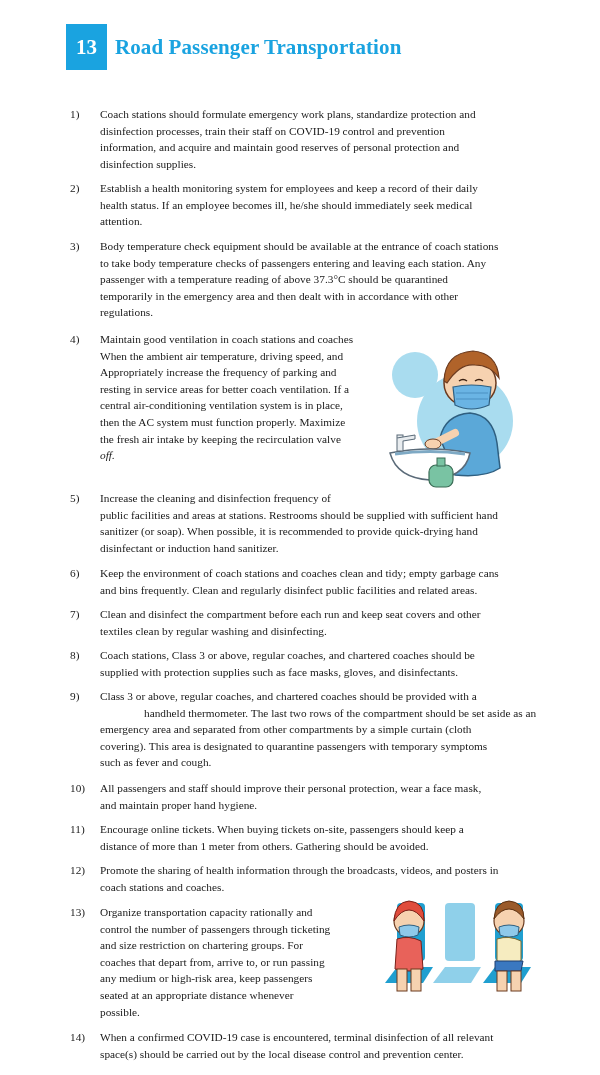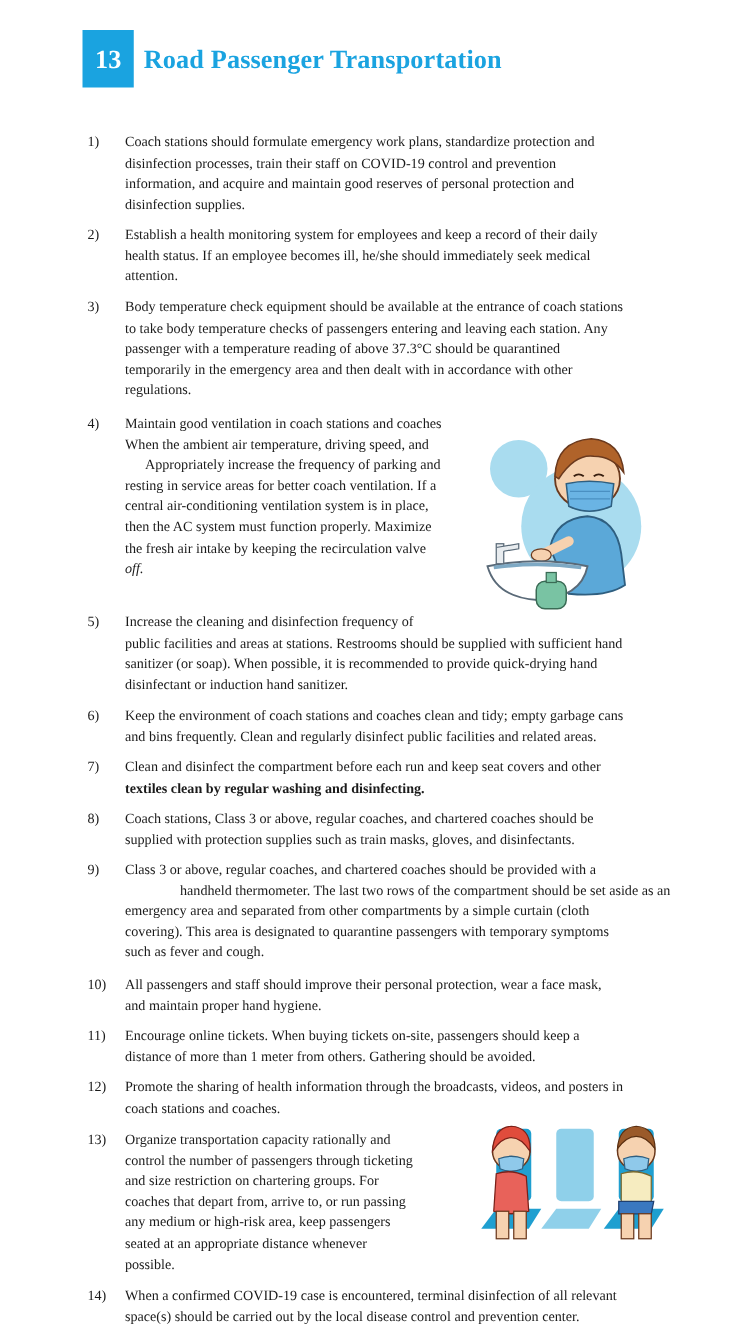--- a/index.html
+++ b/index.html
@@ -57,21 +57,21 @@
       <div style="white-space: nowrap;">passenger with a temperature reading of above 37.3°C should be quarantined</div>
       <div style="white-space: nowrap;">temporarily in the emergency area and then dealt with in accordance with other</div>
       <div style="white-space: nowrap;">regulations.</div>
     </div>
 </div>
 <div class="item" style="top:331px;">
   <span class="n">4)</span>
   <div class="t" style="width:280px;">
       <div style="white-space: nowrap;">Maintain good ventilation in coach stations and coaches</div>
       <div style="white-space: nowrap;">When the ambient air temperature, driving speed, and</div>
-      <div style="white-space: nowrap; margin-left: 16px;">Appropriately increase the frequency of parking and</div>
+      <div style="white-space: nowrap;">Appropriately increase the frequency of parking and</div>
       <div style="white-space: nowrap;">resting in service areas for better coach ventilation. If a</div>
       <div style="white-space: nowrap;">central air-conditioning ventilation system is in place,</div>
       <div style="white-space: nowrap;">then the AC system must function properly. Maximize</div>
       <div style="white-space: nowrap;">the fresh air intake by keeping the recirculation valve</div>
       <div style="white-space: nowrap;"><i>off.</i></div>
     </div>
 </div>
 <div class="item" style="top:490px;">
   <span class="n">5)</span>
   <div class="t" style="width:440px;">
@@ -85,28 +85,28 @@
   <span class="n">6)</span>
   <div class="t" style="width:440px;">
       <div style="white-space: nowrap;">Keep the environment of coach stations and coaches clean and tidy; empty garbage cans</div>
       <div style="white-space: nowrap;">and bins frequently. Clean and regularly disinfect public facilities and related areas.</div>
     </div>
 </div>
 <div class="item" style="top:606px;">
   <span class="n">7)</span>
   <div class="t" style="width:440px;">
       <div style="white-space: nowrap;">Clean and disinfect the compartment before each run and keep seat covers and other</div>
-      <div style="white-space: nowrap; font-weight: bold;">textiles clean by regular washing and disinfecting.</div>
+      <div style="white-space: nowrap;">textiles clean by regular washing and disinfecting.</div>
     </div>
 </div>
 <div class="item" style="top:647px;">
   <span class="n">8)</span>
   <div class="t" style="width:440px;">
       <div style="white-space: nowrap;">Coach stations, Class 3 or above, regular coaches, and chartered coaches should be</div>
-      <div style="white-space: nowrap;">supplied with protection supplies such as train masks, gloves, and disinfectants.</div>
+      <div style="white-space: nowrap;">supplied with protection supplies such as face masks, gloves, and disinfectants.</div>
     </div>
 </div>
 <div class="item" style="top:688px;">
   <span class="n">9)</span>
   <div class="t" style="width:440px;">
       <div style="white-space: nowrap;">Class 3 or above, regular coaches, and chartered coaches should be provided with a</div>
       <div style="white-space: nowrap; padding-left: 44px;">handheld thermometer. The last two rows of the compartment should be set aside as an</div>
       <div style="white-space: nowrap;">emergency area and separated from other compartments by a simple curtain (cloth</div>
       <div style="white-space: nowrap;">covering). This area is designated to quarantine passengers with temporary symptoms</div>
       <div style="white-space: nowrap;">such as fever and cough.</div>

